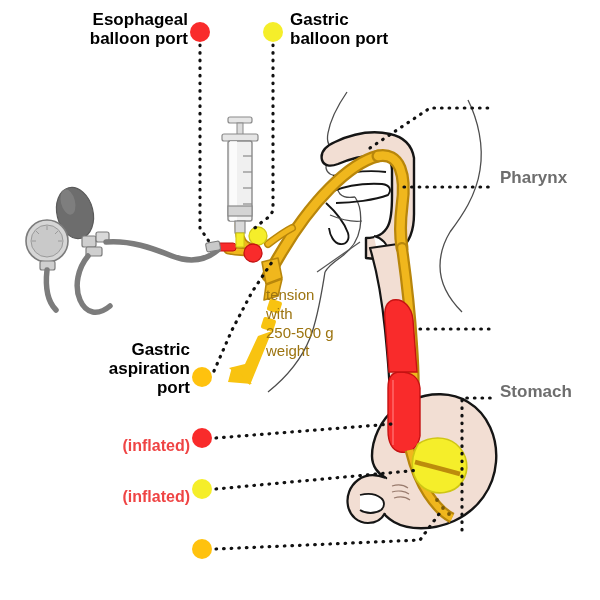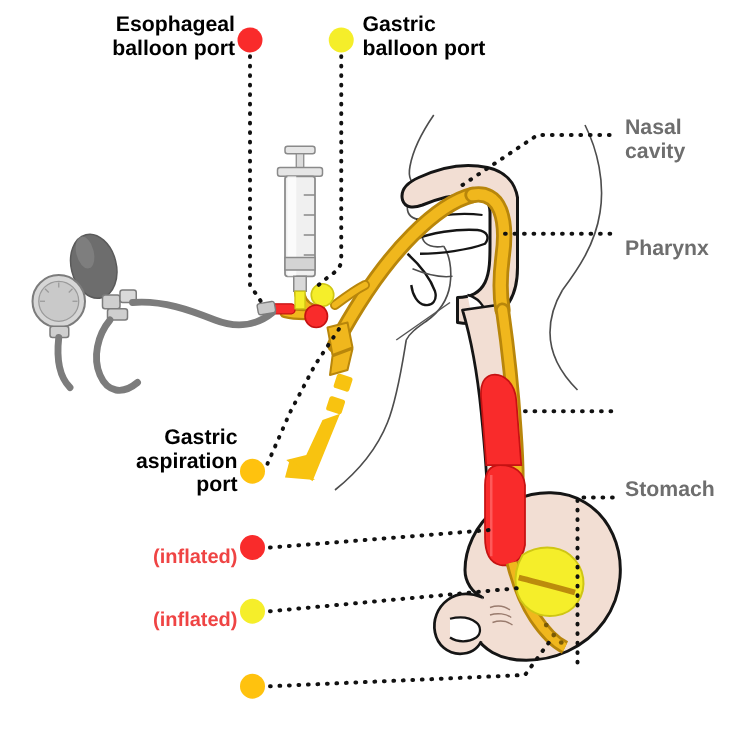--- a/index.html
+++ b/index.html
@@ -335,28 +335,30 @@
       <circle cx="202" cy="549" r="10" fill="#ffc20e"></circle>
     </g>
   </svg>
 
   <div class="lbl lbl-bold ra" style="left:78px; top:10px; width:110px; font-size:17px;">Esophageal
 balloon port</div>
 
   <div class="lbl lbl-bold la" style="left:290px; top:10px; width:130px; font-size:17px;">Gastric
 balloon port</div>
 
-  <div class="lbl lbl-anat la" style="left:500px; top:92px; width:95px; font-size:17px;">Nasal
-cavity</div>
-
-  <div class="lbl lbl-anat la" style="left:500px; top:189px; width:100px; font-size:17px;">Pharynx</div>
+
+  <div class="lbl lbl-anat la" style="left:500px; top:168px; width:100px; font-size:17px;">Pharynx</div>
 
 
   <div class="lbl lbl-anat la" style="left:500px; top:382px; width:95px; font-size:17px;">Stomach</div>
 
+  <div class="lbl lbl-tension la" style="left:266px; top:286px; width:95px; font-size:15px; line-height:1.25;">tension
+with
+250-500 g
+weight</div>
 
   <div class="lbl lbl-bold ra" style="left:40px; top:340px; width:150px; font-size:17px;">Gastric
 aspiration
 port</div>
 
   <div class="lbl ra" style="left:5px; top:419px; width:185px; font-size:16px;">
     <div class="lbl-plain">(inflated)</div>
   </div>
 
   <div class="lbl ra" style="left:20px; top:470px; width:170px; font-size:16px;">

